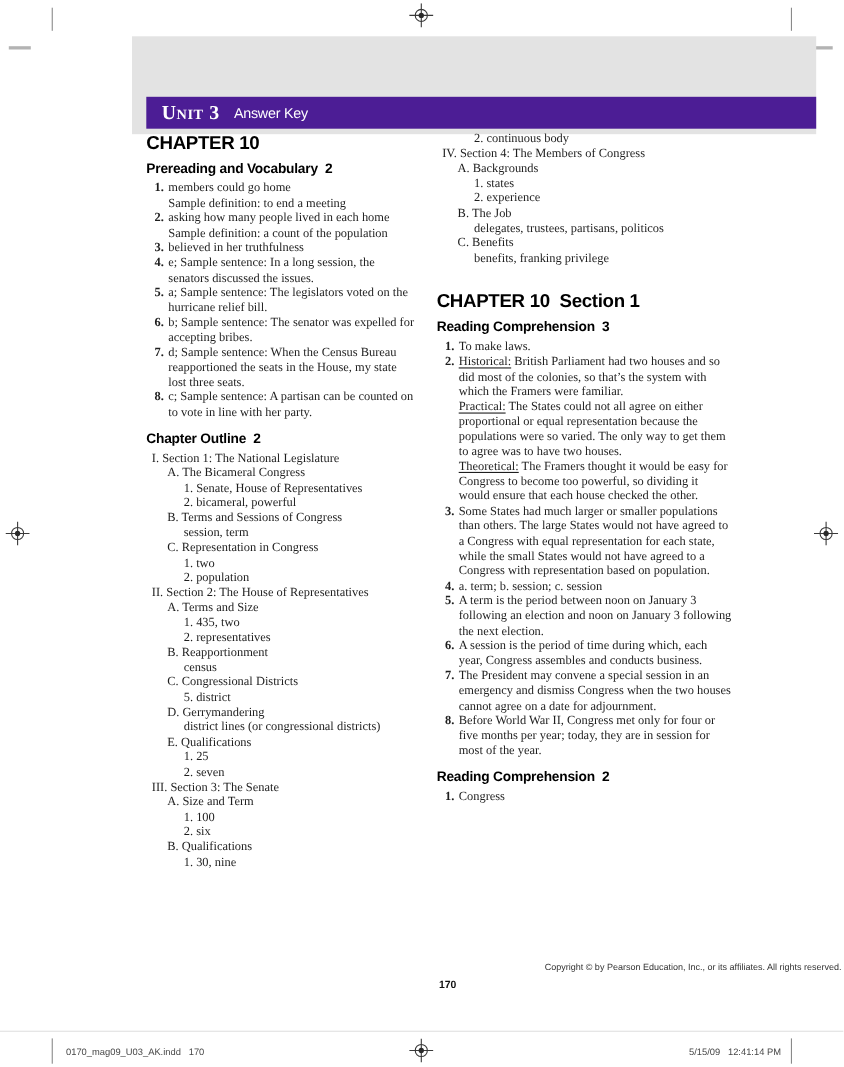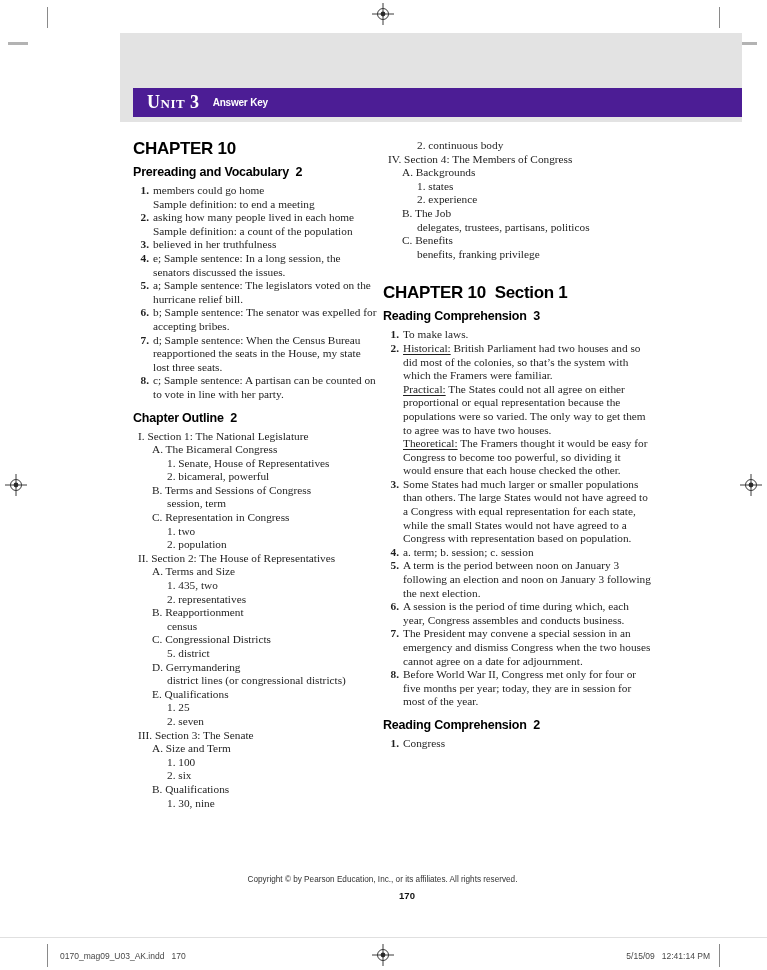--- a/index.html
+++ b/index.html
@@ -5,25 +5,25 @@
   html,body { margin:0; padding:0; background:#ffffff; }
   #page { position:relative; width:767px; height:970px; background:#ffffff; overflow:hidden;
           font-family:"Liberation Serif","DejaVu Serif",serif; }
 
   
   .band { position:absolute; left:120px; top:33px; width:622px; height:89px; background:#e3e3e3; }
   .bar  { position:absolute; left:133px; top:88px; width:609px; height:29px; background:#4c1d95;
           color:#fff; display:flex; align-items:center; padding-left:14px; box-sizing:border-box; }
   .bar .unit  { font-family:"Liberation Serif",serif; font-weight:bold; font-size:18px;
                 font-variant:small-caps; letter-spacing:.5px; }
-  .bar .title { font-family:"Liberation Sans",sans-serif; font-weight:bold; font-size:10px;
+  .bar .title { font-family:"Liberation Sans",sans-serif; font-weight:normal; font-size:13px;
                 margin-left:13px; letter-spacing:-.2px; }
 
   
-  .content { position:absolute; left:133px; top:139px; display:flex; gap:4px; color:#1e1e1e; }
+  .content { position:absolute; left:133px; top:120px; display:flex; gap:18px; color:#1e1e1e; }
   .col { font-size:11.3px; line-height:13.6px; }
   .col.left  { width:246px; }
   .col.right { width:268px; }
 
   .chapter { font-family:"Liberation Sans",sans-serif; font-weight:bold; font-size:17px;
              line-height:20px; color:#000; letter-spacing:-.3px; margin:22px 0 6px; }
   .col > .chapter:first-child { margin-top:0; }
   .h2 { font-family:"Liberation Sans",sans-serif; font-weight:bold; font-size:12.5px;
         line-height:15px; color:#000; letter-spacing:-.2px; margin:9px 0 4px; }
   .chapter + .h2 { margin-top:4px; }
@@ -32,21 +32,21 @@
   .aitem { display:flex; }
   .anum  { flex:0 0 16px; text-align:right; font-weight:bold; margin-right:4px; }
   .abody { flex:1; min-width:0; }
   .u { text-decoration:underline; text-underline-offset:1.5px; }
 
   .oline.i0 { padding-left:5px; }
   .oline.i1 { padding-left:19px; }
   .oline.i2 { padding-left:34px; }
 
   
-  .copyright { position:absolute; left:0; right:2px; top:875px; text-align:center;
+  .copyright { position:absolute; left:0; right:2px; top:875px; text-align:right;
                font:8.2px "Liberation Sans",sans-serif; color:#333; }
   .pagenum   { position:absolute; left:0; right:0; top:890px; text-align:center;
                font:bold 9.5px "Liberation Sans",sans-serif; color:#111;padding-left:47px; }
 
   
   .slugline  { position:absolute; left:0; top:937px; width:767px; height:1px; background:#e0e0e0; }
   .slug-file { position:absolute; left:60px; top:951px; font:8.5px "Liberation Sans",sans-serif; color:#474747; }
   .slug-date { position:absolute; right:57px; top:951px; font:8.5px "Liberation Sans",sans-serif; color:#474747; }
   .vmark { position:absolute; width:1px; background:#8a8a8a; }
   .vm-tl { left:47px;  top:7px;   height:21px; }

